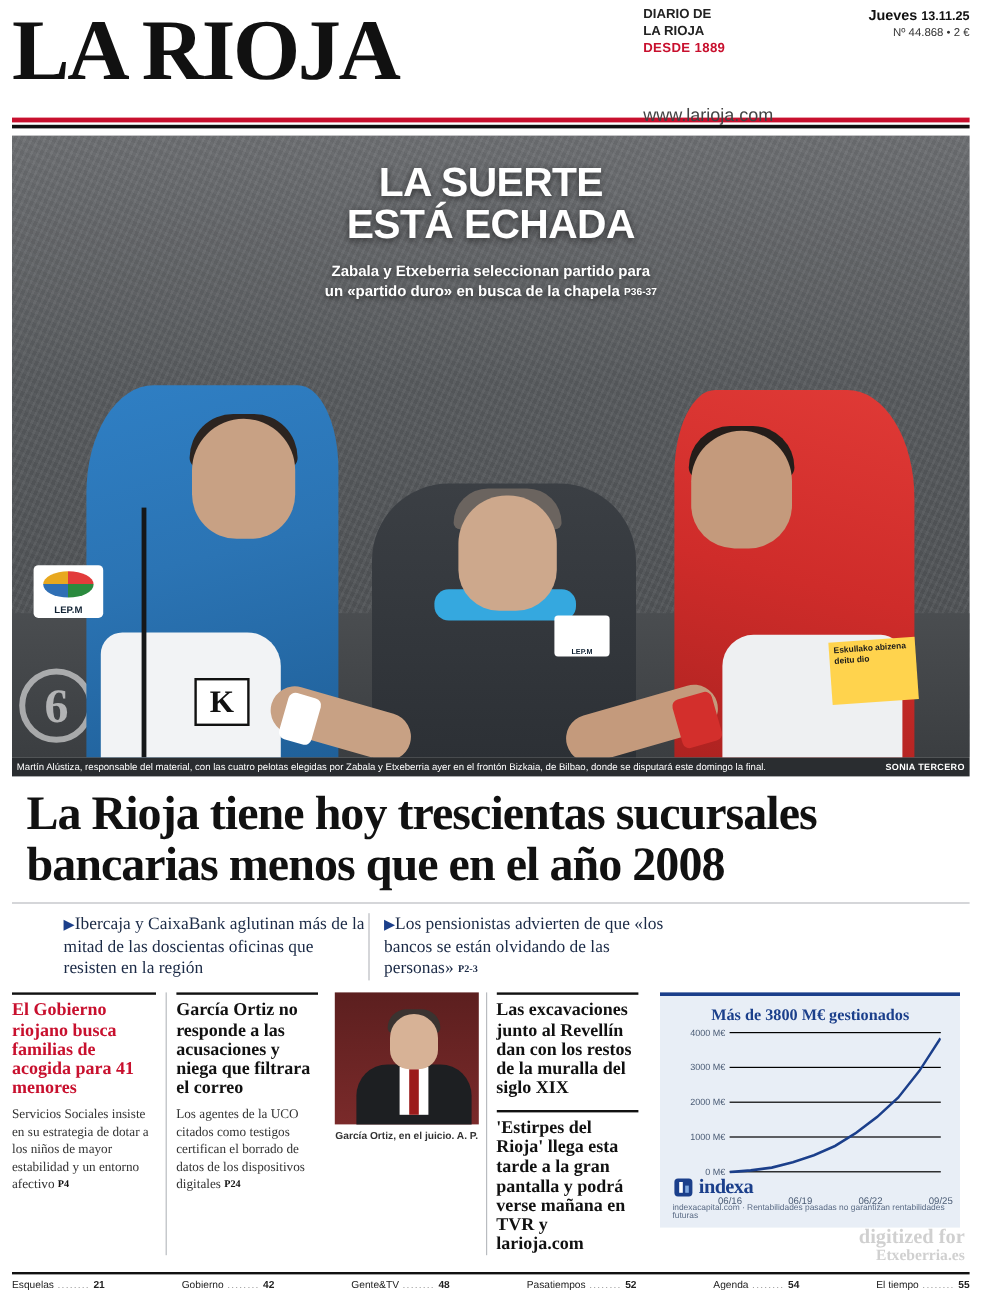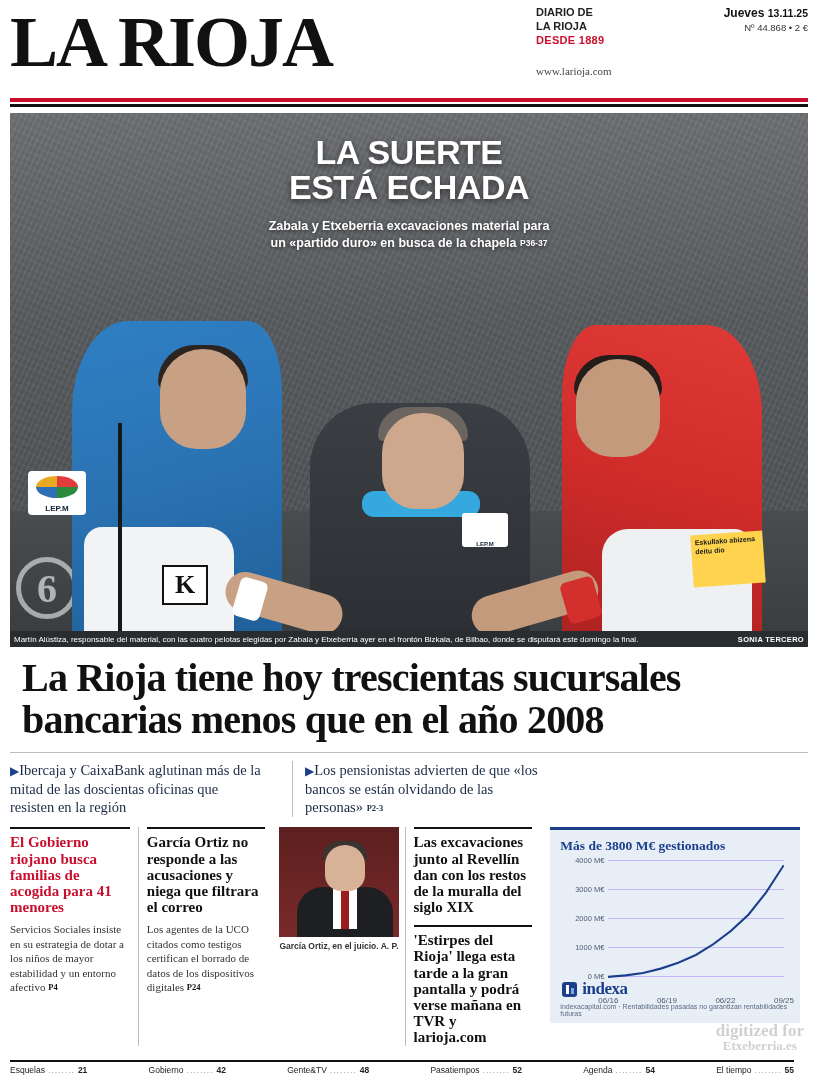--- a/index.html
+++ b/index.html
@@ -27,29 +27,30 @@
     line-height: 0.95;
     letter-spacing: -2px;
     flex: 1 1 auto;
     padding-top: 4px;
   }
   .masthead-right {
     width: 272px;
     display: flex;
     flex-direction: column;
     padding-top: 2px;
+    gap: 23px;
   }
   .mh-top { display: flex; justify-content: space-between; }
   .mh-left-col { font-size: 11px; line-height: 1.25; font-weight: bold; color: #222; }
   .mh-since { color: #c8102e; font-weight: bold; font-size: 11px; letter-spacing: 0.3px; }
   .mh-right-col { text-align: right; }
   .mh-day { font-size: 12px; font-weight: bold; }
   .mh-day span { font-weight: bold; font-size: 10.5px; }
   .mh-issue { font-size: 9.5px; color: #333; margin-top: 2px; }
-  .mh-url { font-size: 11px; color: #444; margin-top: 18px; font-family: Liberation Serif, serif; }
+  .mh-url { font-size: 15px; color: #444; margin-top: 18px; }
 
   .rule-red { height: 4px; background: #c8102e; margin-top: 6px; }
   .rule-black { height: 3px; background: #111; margin-top: 2px; }
 
   
   .photo-wrap { position: relative; margin-top: 6px; height: 534px; }
   .photo {
     position: relative;
     height: 518px;
     width: 100%;
@@ -192,21 +193,21 @@
   
   .main-head {
     font-family: "Liberation Serif", serif;
     font-weight: bold; font-size: 40px; line-height: 1.06;
     letter-spacing: -0.8px; margin-top: 10px; margin-left: 12px;
   }
   .hr-thin { height: 1px; background:#b9bcc0; margin-top: 10px; }
 
   
   .summary {
-    display: flex; margin-top: 8px; gap: 28px;
+    display: flex; margin-top: 8px; gap: 0; margin-left: 43px;
   }
   .summary .col { width: 254px; font-size: 14.5px; line-height: 1.3; color:#1b2a46; font-family:"Liberation Serif", serif;}
   .summary .col.sep { border-left: 1px solid #b9bcc0; padding-left: 12px; }
   .tri { color:#1b3f8b; font-size: 12px; }
   .pg-ref { font-size: 8.5px; font-weight: bold; vertical-align: 1px; }
 
   
   .bottom { display: flex; margin-top: 10px; gap: 0; }
   .bcol { padding: 0 8px; }
   .bcol.first { padding-left: 0; width: 128px; }
@@ -239,51 +240,51 @@
   .mini-cap {
     font-size: 8.5px; color:#333; margin-top: 4px; text-align:right; font-weight: bold;
   }
 
   
   .chartbox {
     background: #e8eef6; border-top: 3px solid #1b3f8b; padding: 8px 10px 6px;
     height: 196px; position: relative;
   }
   .chart-title {
-    color:#1b3f8b; font-weight: bold; font-size: 13.5px;
+    text-align:center; color:#1b3f8b; font-weight: bold; font-size: 13.5px;
     font-family:"Liberation Serif", serif; margin-bottom: 6px;
   }
   .plot { position: relative; height: 118px; margin-left: 48px; margin-right: 6px; }
-  .gl { position:absolute; left:0; right:0; height:1px; background:#c4b5fd; }
+  .gl { position:absolute; left:0; right:0; height:1px; background:#000000; }
   .ylab { position:absolute; right: calc(100% + 4px); font-size: 7.5px; color:#4b5c75; transform: translateY(-4px); white-space: nowrap;}
   .xaxis { position:absolute; left:48px; right:6px; bottom: 18px; display:flex; justify-content: space-between; font-size: 8px; color:#4b5c75;}
   svg.curve { position:absolute; inset:0; width:100%; height:100%; }
   .brand {
     display:flex; align-items:center; gap:5px; margin-top: 6px; padding-left: 2px;
   }
   .brand-mark { width: 15px; height: 15px; background:#1b3f8b; border-radius: 3px; position: relative;}
   .brand-mark:after{content:""; position:absolute; left:4px; top:3px; width:3px; height:9px; background:#fff;}
   .brand-mark:before{content:""; position:absolute; left:9px; top:6px; width:3px; height:6px; background:#7fa8e0;}
   .brand-name { font-family:"Liberation Serif", serif; font-size: 17px; font-weight: bold; color:#1b3f8b; letter-spacing:-0.5px;}
   .brand-sub { font-size: 7px; color:#5a6b85; margin-top: 4px; }
 
   
   .footer {
-    position: absolute; left: 10px; right: 24px; bottom: 4px;
+    position: absolute; left: 10px; right: 10px; bottom: 4px;
     border-top: 2px solid #111; padding-top: 3px;
     display: flex; justify-content: space-between; font-size: 8.5px; color:#222;
   }
   .fitem { display:flex; align-items:baseline; gap: 3px; }
   .fitem .dots { color:#999; letter-spacing: 1px; }
   .fitem .num { font-weight: bold; }
 
   .watermark {
     position:absolute; right: 14px; bottom: 26px;
     color: rgba(150,150,150,0.45); font-size: 17px; font-weight: bold;
-    font-family:"Liberation Serif", serif; text-align: center; line-height: 1.05;
+    font-family:"Liberation Serif", serif; text-align: right; line-height: 1.05;
     pointer-events:none;
   }
   .watermark small { display:block; font-size: 13px; }
 </style>
 </head>
 <body>
 
 <div class="page">
 
   <div class="masthead">
@@ -338,21 +339,21 @@
       <div class="wrist-white"></div>
       <div class="arm-right"></div>
       <div class="sleeve-red"></div>
 
       <div class="photo-head">
         <h1>
           <span>LA SUERTE</span><br>
           <span>ESTÁ ECHADA</span>
         </h1>
         <div class="photo-sub">
-          <span>Zabala y Etxeberria excavaciones material para</span><br>
+          <span>Zabala y Etxeberria seleccionan partido para</span><br>
           <span>un «partido duro» en busca de la chapela</span>
           <span class="pg">P36-37</span>
         </div>
       </div>
     </div>
     <div class="caption-bar">
       <span>Martín Alústiza, responsable del material, con las cuatro pelotas elegidas por Zabala y Etxeberria ayer en el frontón Bizkaia, de Bilbao, donde se disputará este domingo la final.</span>
       <span class="credit">SONIA TERCERO</span>
     </div>
   </div>

